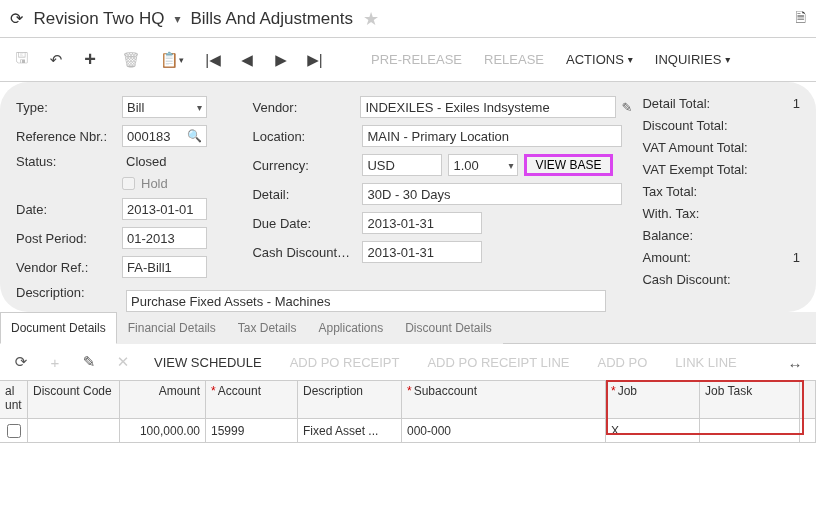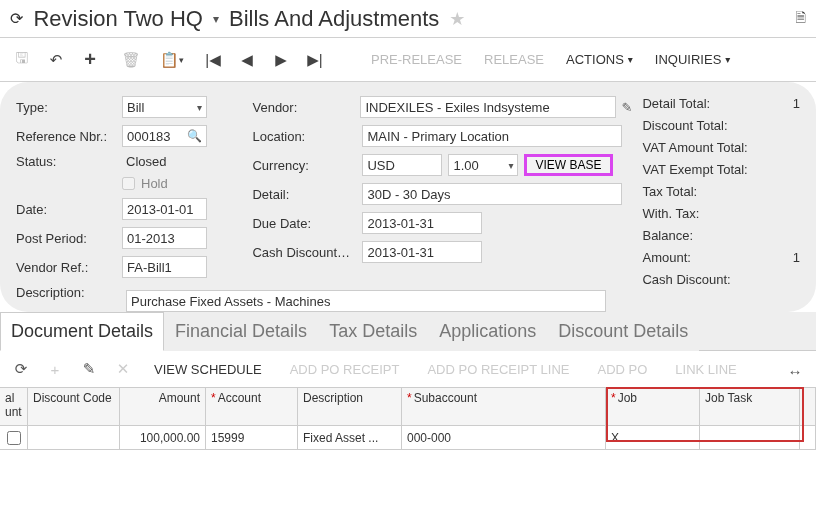--- a/index.html
+++ b/index.html
@@ -1,21 +1,21 @@
 <!DOCTYPE html>
 <html><head>
 <meta charset="utf-8">
 <style>
   * { box-sizing: border-box; margin: 0; padding: 0; font-family: Arial, Helvetica, sans-serif; }
   body { font-size: 13px; color: #333; background: #fff; width: 816px; height: 517px; overflow: hidden; position: relative; }
 
   
   .breadcrumb { display: flex; align-items: center; gap: 10px; height: 38px; padding: 0 10px; border-bottom: 1px solid #d0d0d0; }
   .breadcrumb .reload { font-size: 16px; cursor: pointer; }
-  .breadcrumb .crumb { font-size: 22px; color: #333; }
+  .breadcrumb .crumb { font-size: 17px; color: #333; }
   .breadcrumb .sep { font-size: 12px; color: #555; }
   .breadcrumb .star { color: #ccc; font-size: 18px; }
   .breadcrumb .right-icon { margin-left: auto; }
 
   
   .toolbar { display: flex; align-items: center; gap: 6px; height: 44px; padding: 0 8px; border-bottom: 1px solid #d0d0d0; }
   .tb-icon { width: 28px; height: 28px; display: flex; align-items: center; justify-content: center; color: #444; background: transparent; border: none; cursor: pointer; font-size: 15px; }
   .tb-icon.disabled { color: #bbb; cursor: default; }
   .tb-sep { width: 1px; height: 22px; background: transparent; }
   .tb-action { padding: 0 8px; height: 28px; display: flex; align-items: center; gap: 4px; color: #333; font-size: 13px; background: none; border: none; cursor: pointer; }
@@ -45,21 +45,21 @@
   .lookup .mag { margin-left:auto; font-size:12px; }
   .static-text { color:#333; padding-left:4px; }
   .desc-input { width: 480px; height:22px; border:1px solid #ccc; background:#fff; padding:0 4px; display:flex; align-items:center;}
   .chkline { display:flex; align-items:center; gap:6px; padding-left: 106px; color:#888;}
   .chkline input { accent-color:#999;}
   .pencil-icon { color:#666; font-size:13px; }
   .btn-sm { height:22px; padding:0 8px; border:3px solid #d946ef; background:#f3f3f3; font-size:12px; cursor:pointer;}
 
   
   .tabs { display:flex; border-bottom:1px solid #ccc; background:#eeeeee; }
-  .tab { padding: 8px 10px; font-size:18px; color:#777; background:#eeeeee; border:1px solid transparent; cursor:pointer; margin-bottom:-1px;}
+  .tab { padding: 8px 10px; font-size:12px; color:#777; background:#eeeeee; border:1px solid transparent; cursor:pointer; margin-bottom:-1px;}
   .tab.active { background:#fff; color:#333; border:1px solid #ccc; border-bottom:1px solid #fff; }
 
   
   .grid-toolbar { display:flex; align-items:center; gap:8px; height:36px; padding:0 8px; background:#fff; }
   .g-icon { width:26px; height:26px; display:flex; align-items:center; justify-content:center; color:#555; font-size:15px; cursor:pointer;}
   .g-icon.disabled { color:#ccc; cursor:default;}
   .g-action { padding:0 10px; font-size:13px; color:#333; background:none; border:none; cursor:pointer;}
   .g-action.disabled { color:#ccc; cursor:default;}
   .g-right-icon { margin-left:auto; }
 

